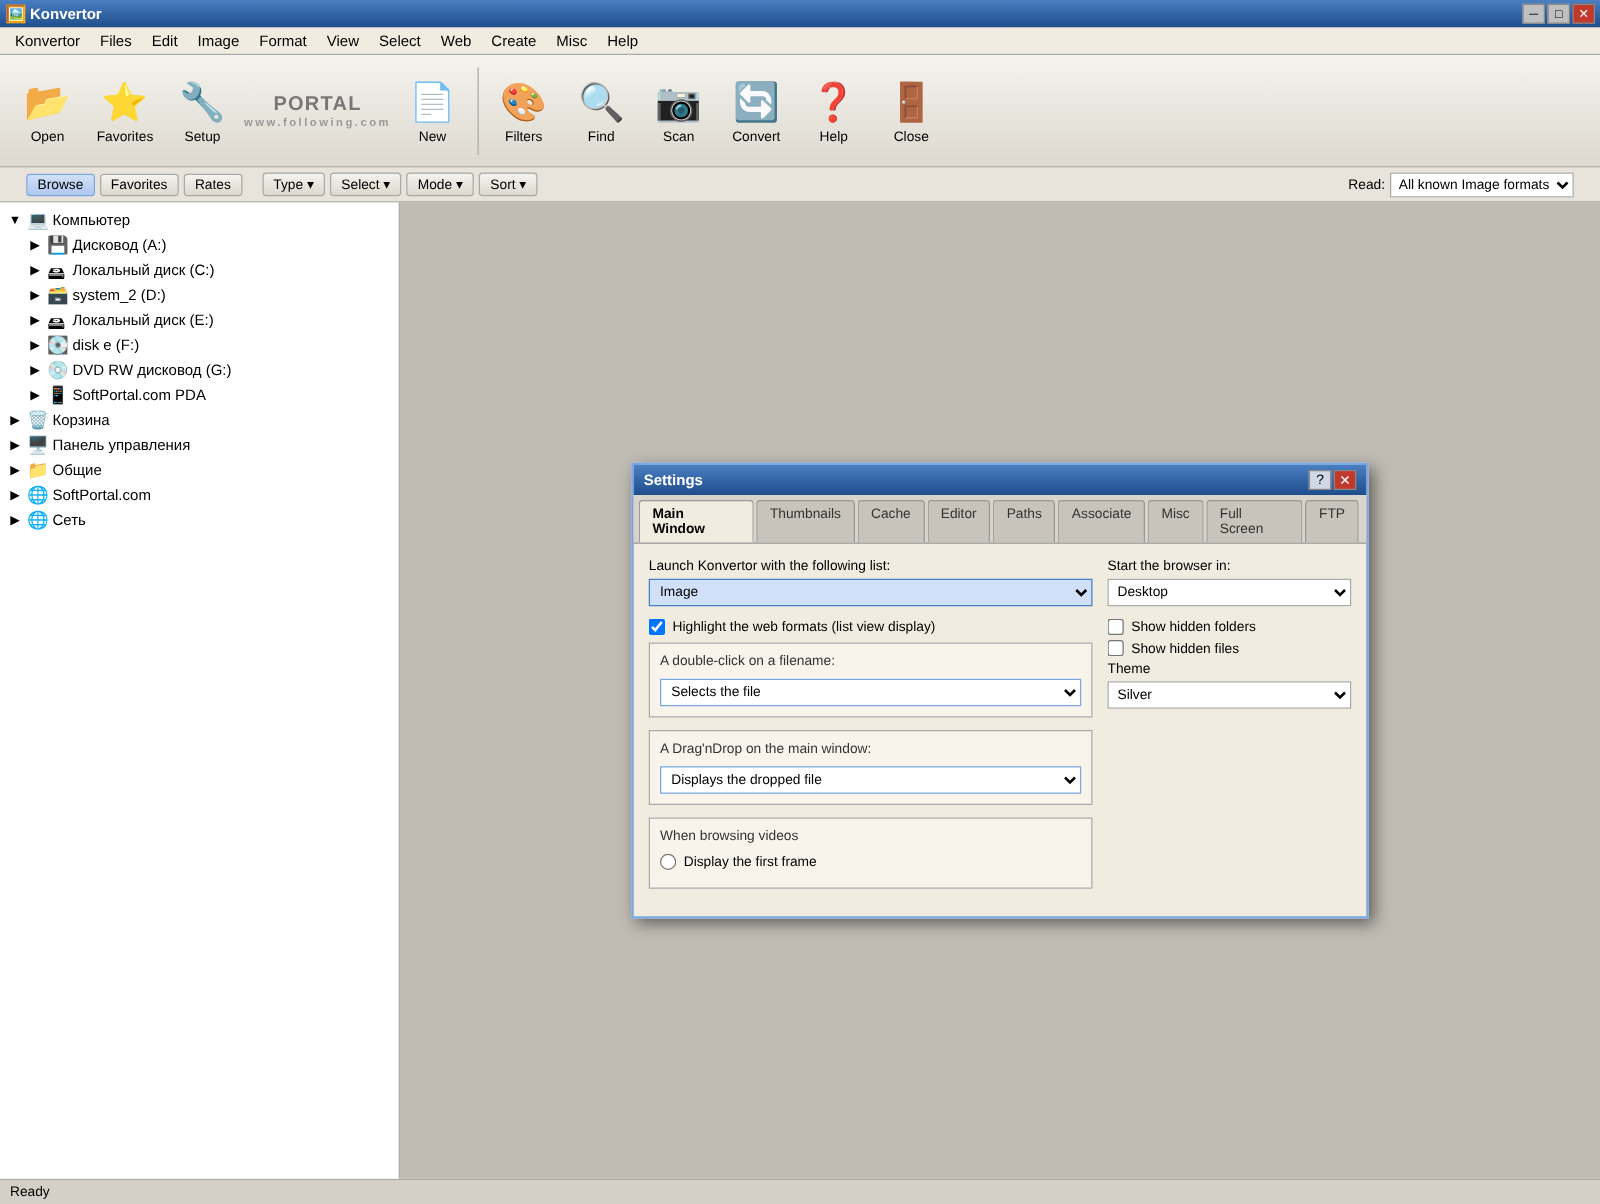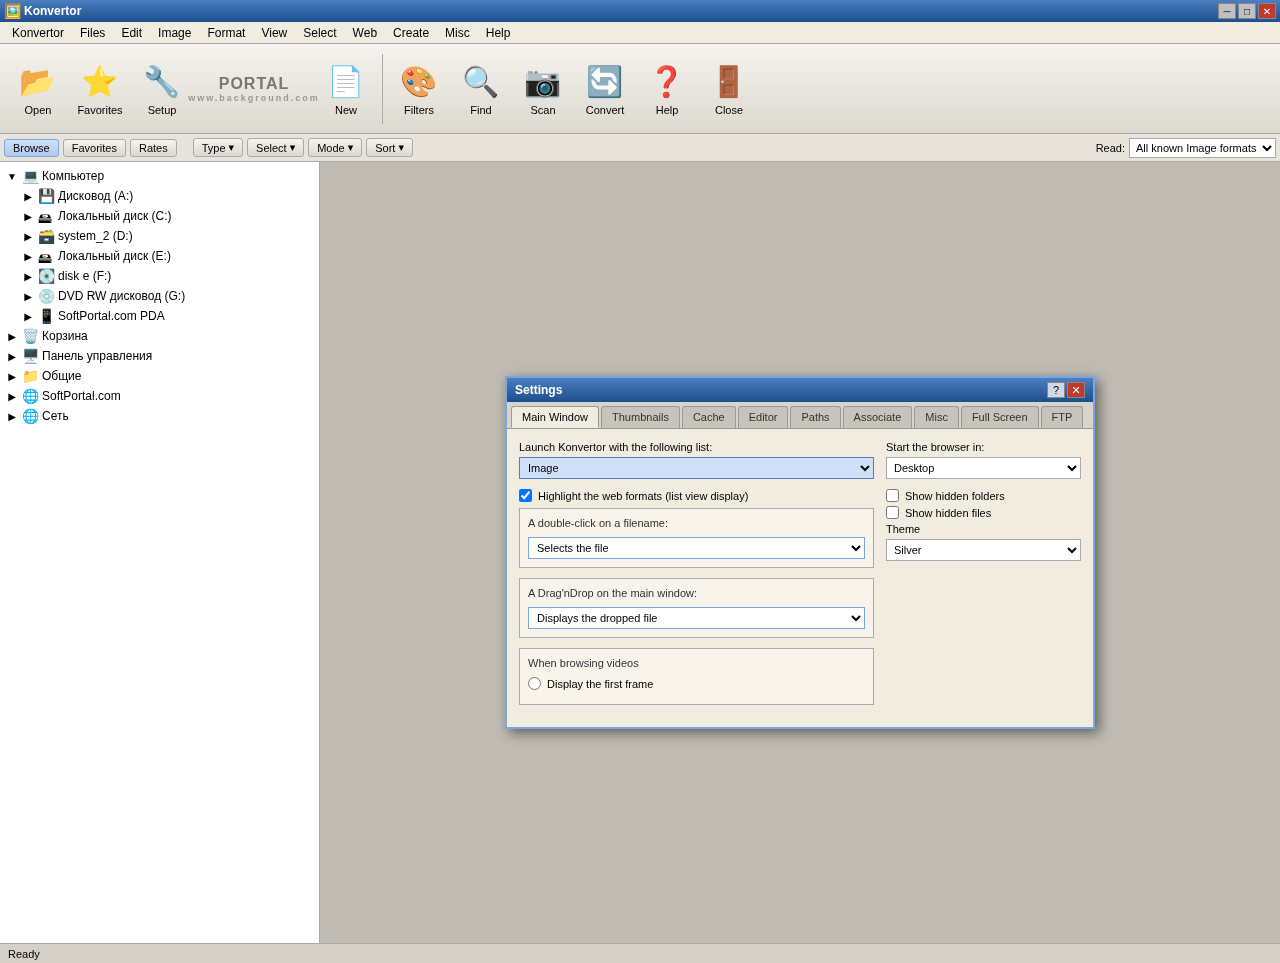--- a/index.html
+++ b/index.html
@@ -129,21 +129,21 @@
       font-size: 9px;
       color: #999;
     }
 
     
     .sec-toolbar {
       background: #e8e4dc;
       height: 28px;
       display: flex;
       align-items: center;
-      padding: 0 4px;
+      padding: 0 21px;
       border-bottom: 1px solid #aaa;
       gap: 4px;
     }
     .sec-btn {
       padding: 2px 8px;
       background: linear-gradient(to bottom, #f5f3ee, #ddd9d0);
       border: 1px solid #aaa;
       border-radius: 3px;
       cursor: pointer;
       font-size: 11px;
@@ -281,21 +281,21 @@
       border-bottom: none;
       cursor: pointer;
       border-radius: 3px 3px 0 0;
       margin-right: 2px;
       color: #333;
     }
     .tab.active {
       background: #f0ece0;
       border-bottom: 1px solid #f0ece0;
       color: #000;
-      font-weight: normal;
+      font-weight: bold;
     }
 
     
     .dialog-content {
       padding: 12px;
       display: flex;
       gap: 12px;
     }
     .dialog-left {
       flex: 1;
@@ -487,21 +487,21 @@
     <div class="toolbar-btn">
       <span class="toolbar-icon">⭐</span>
       <span class="toolbar-label">Favorites</span>
     </div>
     <div class="toolbar-btn">
       <span class="toolbar-icon">🔧</span>
       <span class="toolbar-label">Setup</span>
     </div>
     <div class="toolbar-portal">
       <span style="color:#777;font-size:16px;font-weight:bold;letter-spacing:1px;">PORTAL</span>
-      <span class="portal-sub" style="font-size:9px;color:#999;">www.background.com</span>
+      <span class="portal-sub" style="font-size:9px;color:#999;">www.following.com</span>
     </div>
     <div class="toolbar-btn">
       <span class="toolbar-icon">📄</span>
       <span class="toolbar-label">New</span>
     </div>
     <div class="toolbar-sep"></div>
     <div class="toolbar-btn">
       <span class="toolbar-icon">🎨</span>
       <span class="toolbar-label">Filters</span>
     </div>

